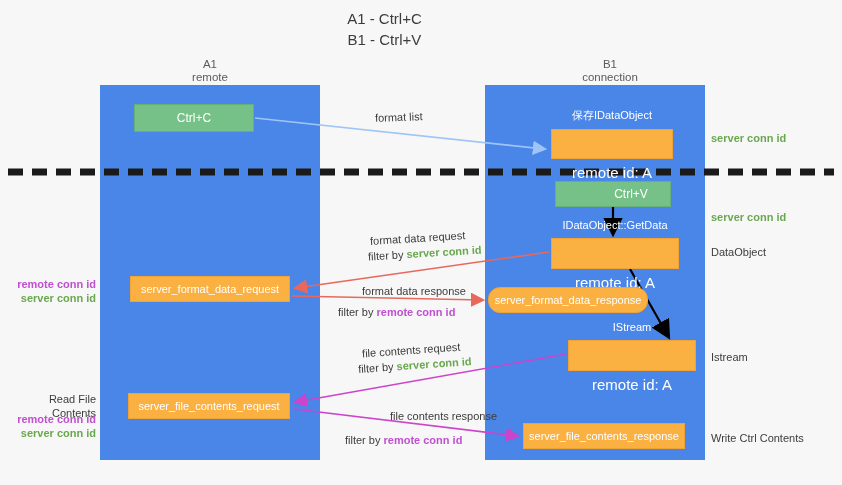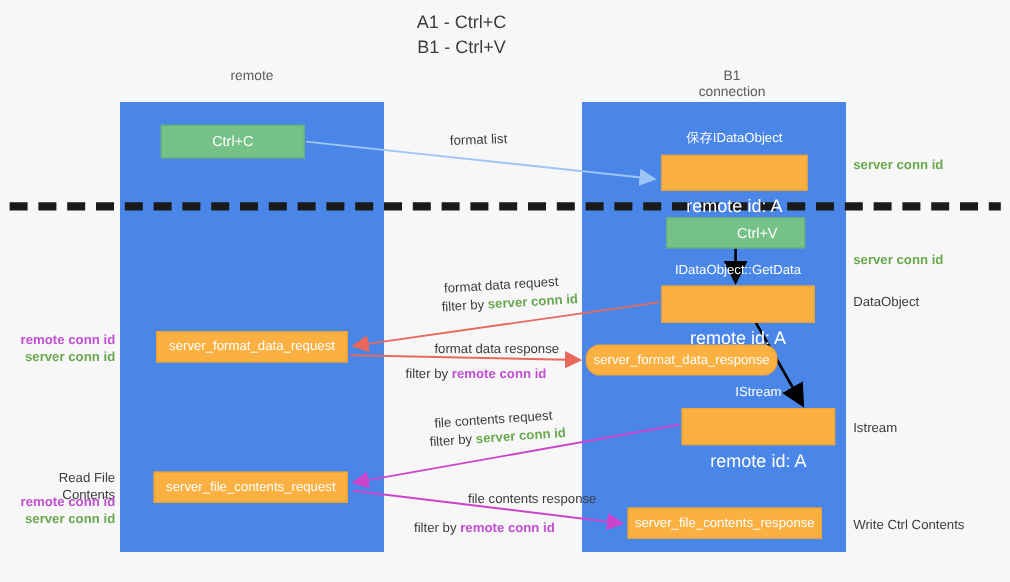--- a/index.html
+++ b/index.html
@@ -84,20 +84,21 @@
 <body>
 
 <div id="stage">
 
   <div class="abs" id="title">
     <div>A1 - Ctrl+C</div>
     <div>B1 - Ctrl+V</div>
   </div>
 
   <div class="abs col-head" id="head-a1">
+    <div>A1</div>
     <div>remote</div>
   </div>
   <div class="abs col-head" id="head-b1">
     <div>B1</div>
     <div>connection</div>
   </div>
 
   <div class="abs lane" id="lane-a1"></div>
   <div class="abs lane" id="lane-b1"></div>
 

